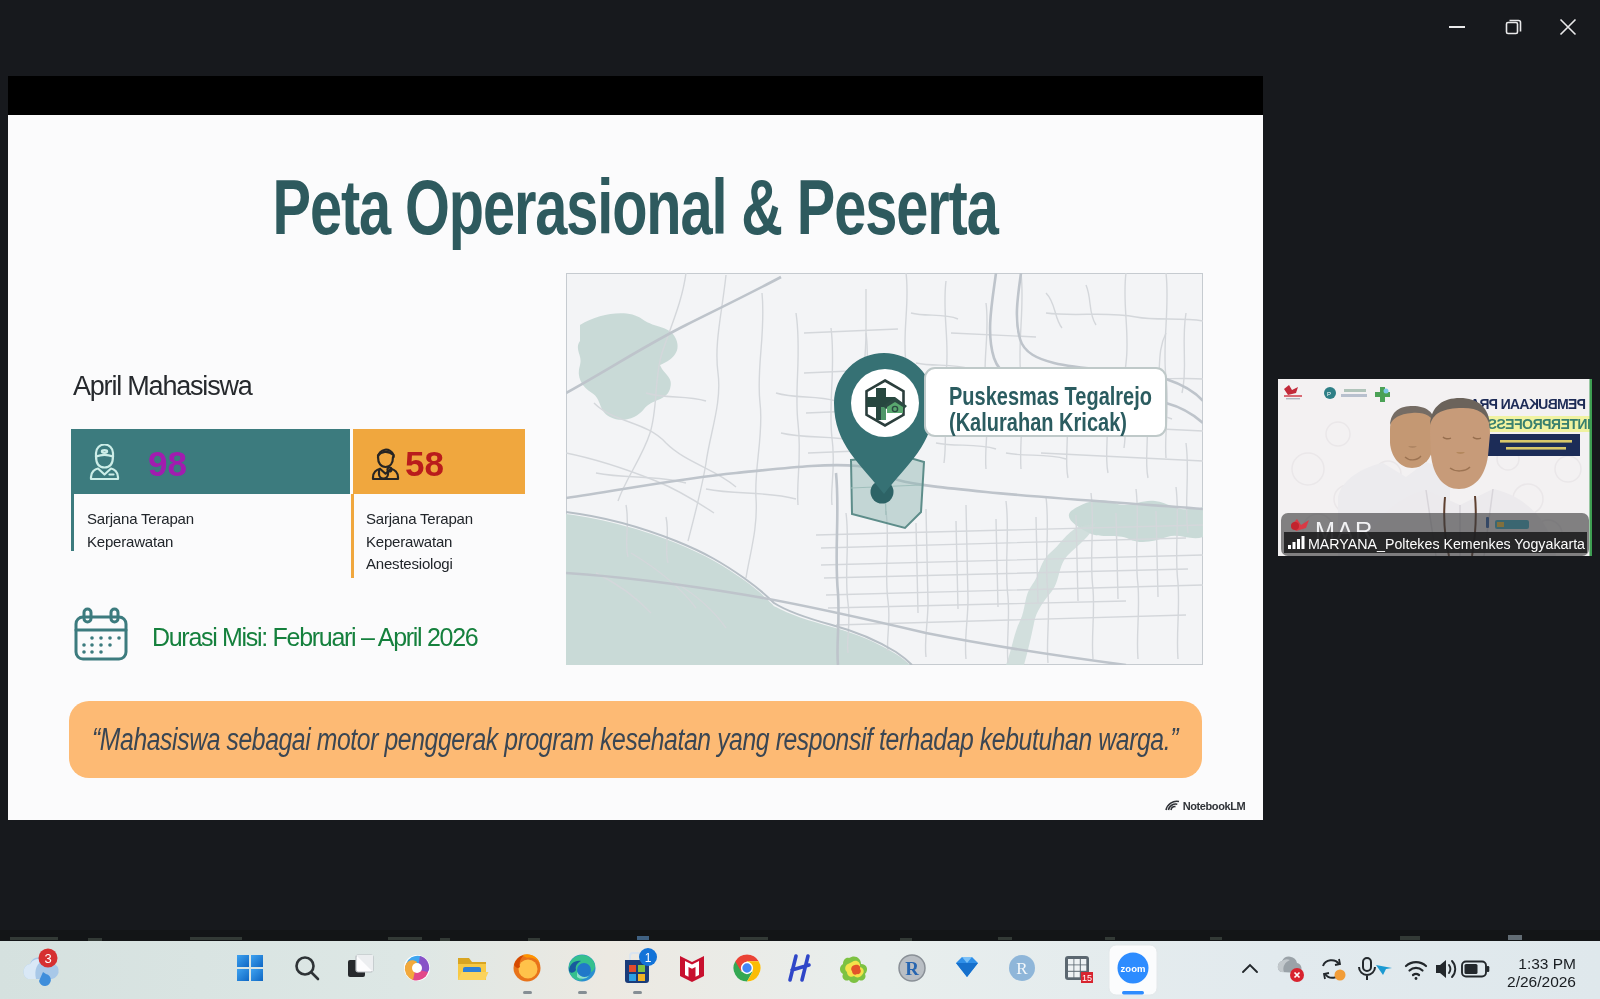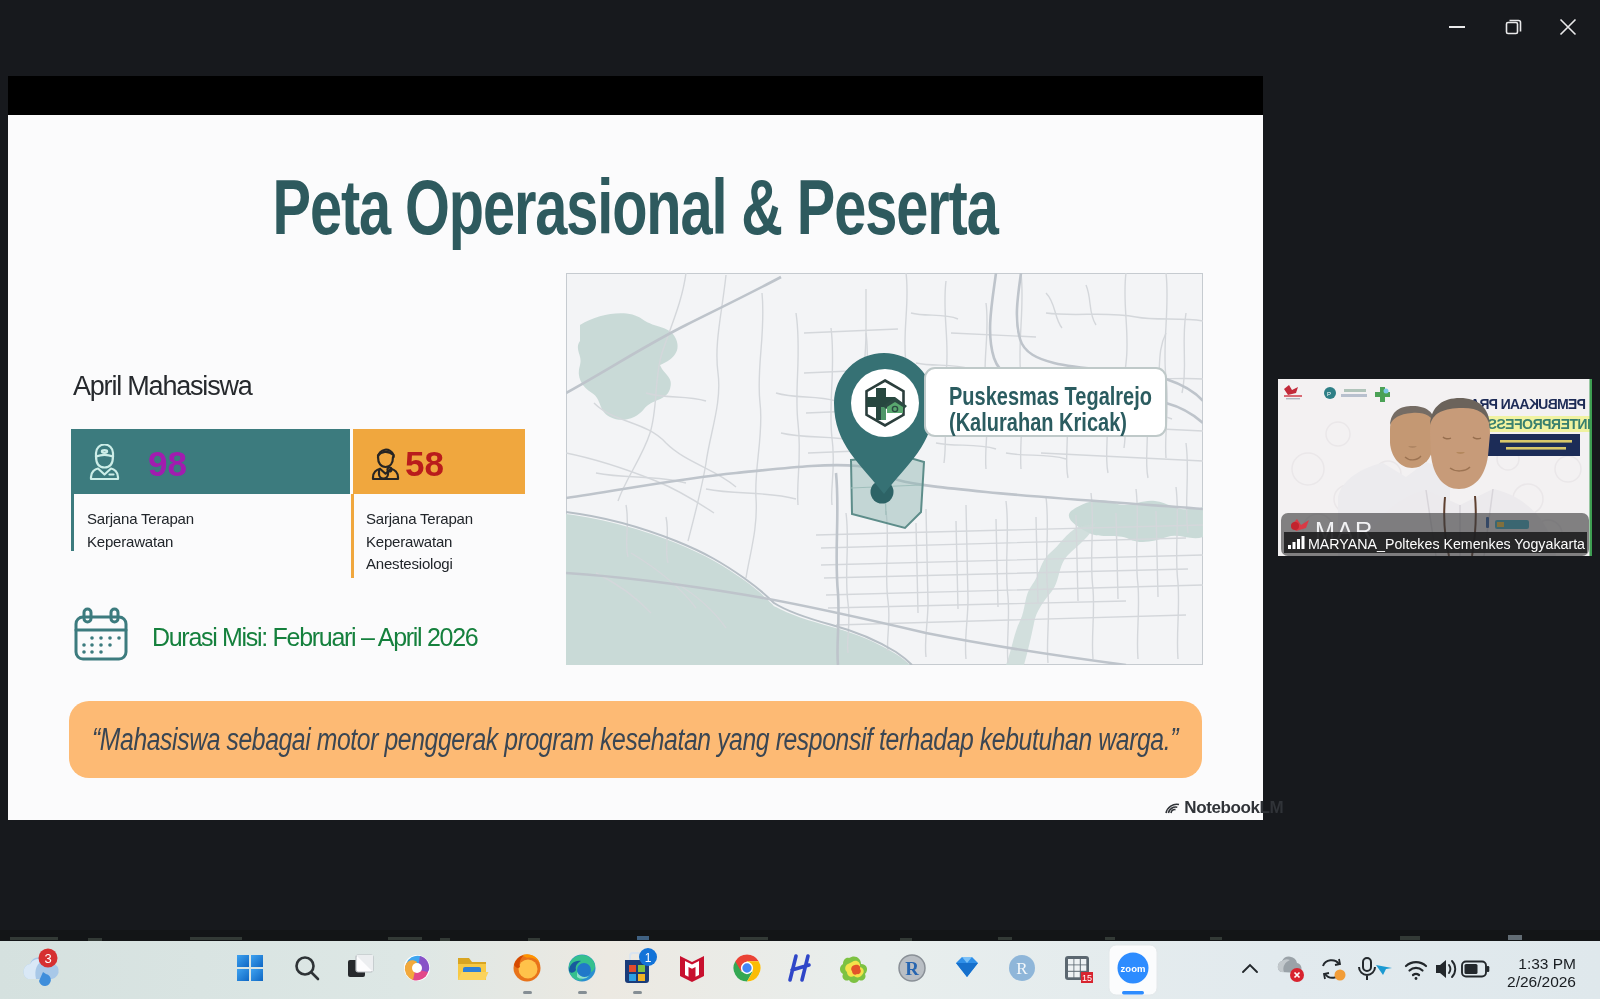--- a/index.html
+++ b/index.html
@@ -16,21 +16,21 @@
   #totmhs{position:absolute;left:65px;top:256px;font-size:27px;color:#26292d;letter-spacing:-1.2px;}
   #boxteal{position:absolute;left:63px;top:314px;width:279px;height:65px;background:#3c7b7e;}
   #boxorange{position:absolute;left:345px;top:314px;width:172px;height:65px;background:#f0a73e;}
   .statnum{position:absolute;font-size:35px;font-weight:bold;}
   #lineteal{position:absolute;left:63px;top:379px;width:3px;height:57px;background:#3c7b7e;}
   #lineorange{position:absolute;left:343px;top:379px;width:3px;height:84px;background:#f0a73e;}
   .sublbl{position:absolute;font-size:15px;line-height:22.5px;color:#21252a;letter-spacing:-0.2px;margin-top:4px;}
   #durasi{position:absolute;left:144px;top:508px;font-size:25px;color:#15803d;letter-spacing:-1.3px;}
   #quote{position:absolute;left:61px;top:586px;width:1133px;height:77px;background:#fdba74;border-radius:20px;}
   #quote div{position:absolute;left:23px;top:21px;font-size:31px;font-style:italic;color:#3a4653;white-space:nowrap;transform:scaleX(.798);transform-origin:0 0;letter-spacing:-0.5px;}
-  #nblm{position:absolute;left:1157px;top:683px;color:#303338;font-size:17px;font-weight:bold;white-space:nowrap;letter-spacing:-0.4px;}
+  #nblm{position:absolute;left:1157px;top:683px;color:#303338;font-size:11px;font-weight:bold;white-space:nowrap;letter-spacing:-0.4px;}
 </style>
 </head>
 <body>
 
 <div id="winctl">
   <svg width="220" height="55" viewBox="0 0 220 55">
     <rect x="69" y="26" width="16" height="2" fill="#e9e9ea"></rect>
     <g stroke="#e9e9ea" stroke-width="1.6" fill="none">
       <rect x="126.5" y="22.5" width="11" height="11" rx="1.5"></rect>
       <path d="M129.5 20.5 h9 a2 2 0 0 1 2 2 v9"></path>

